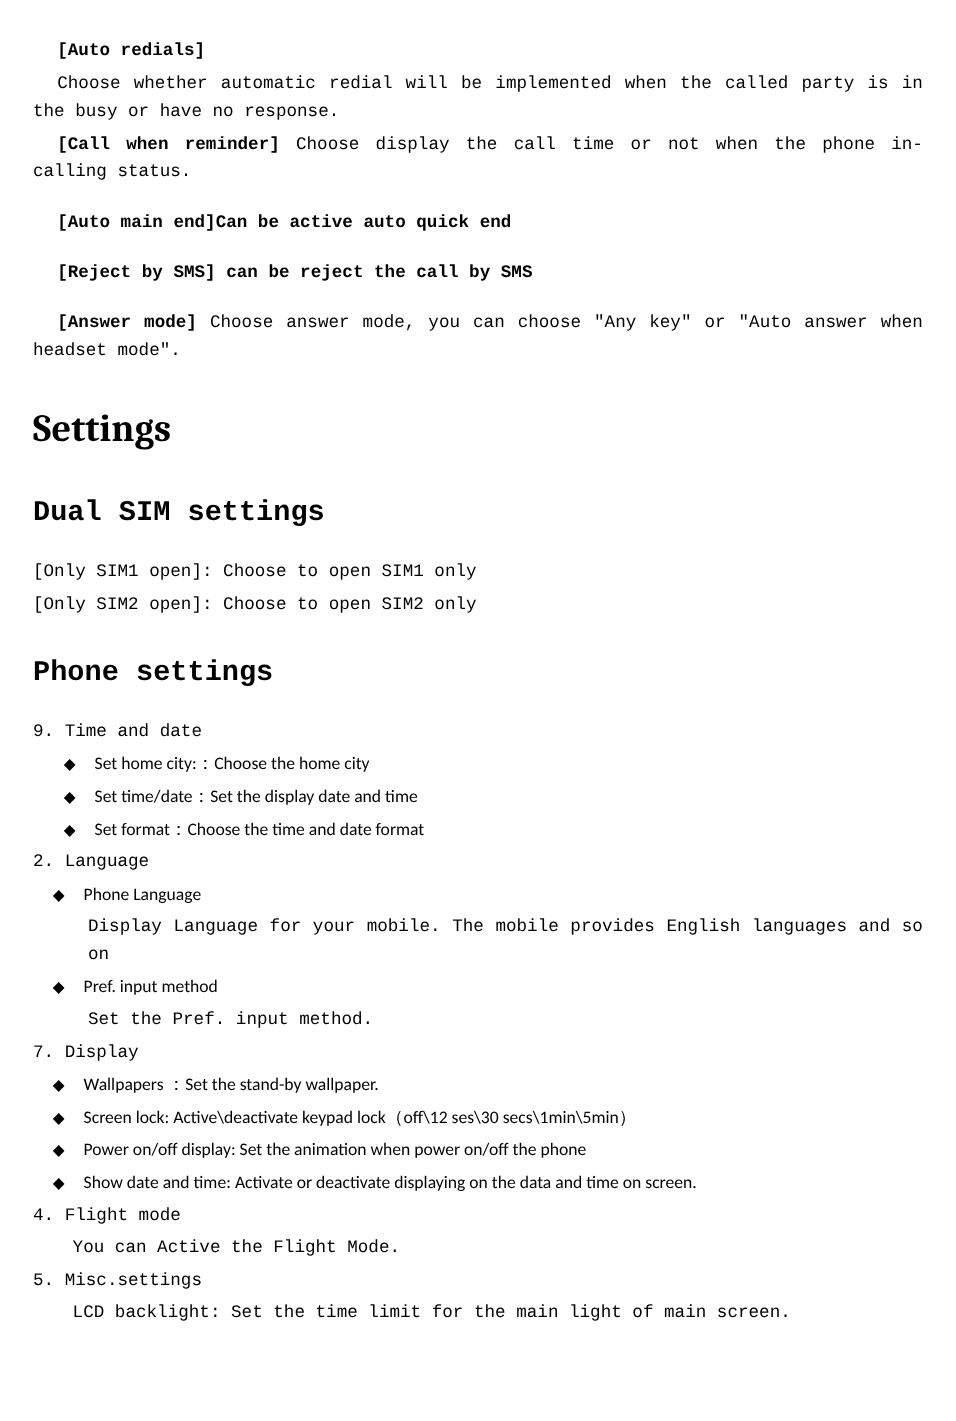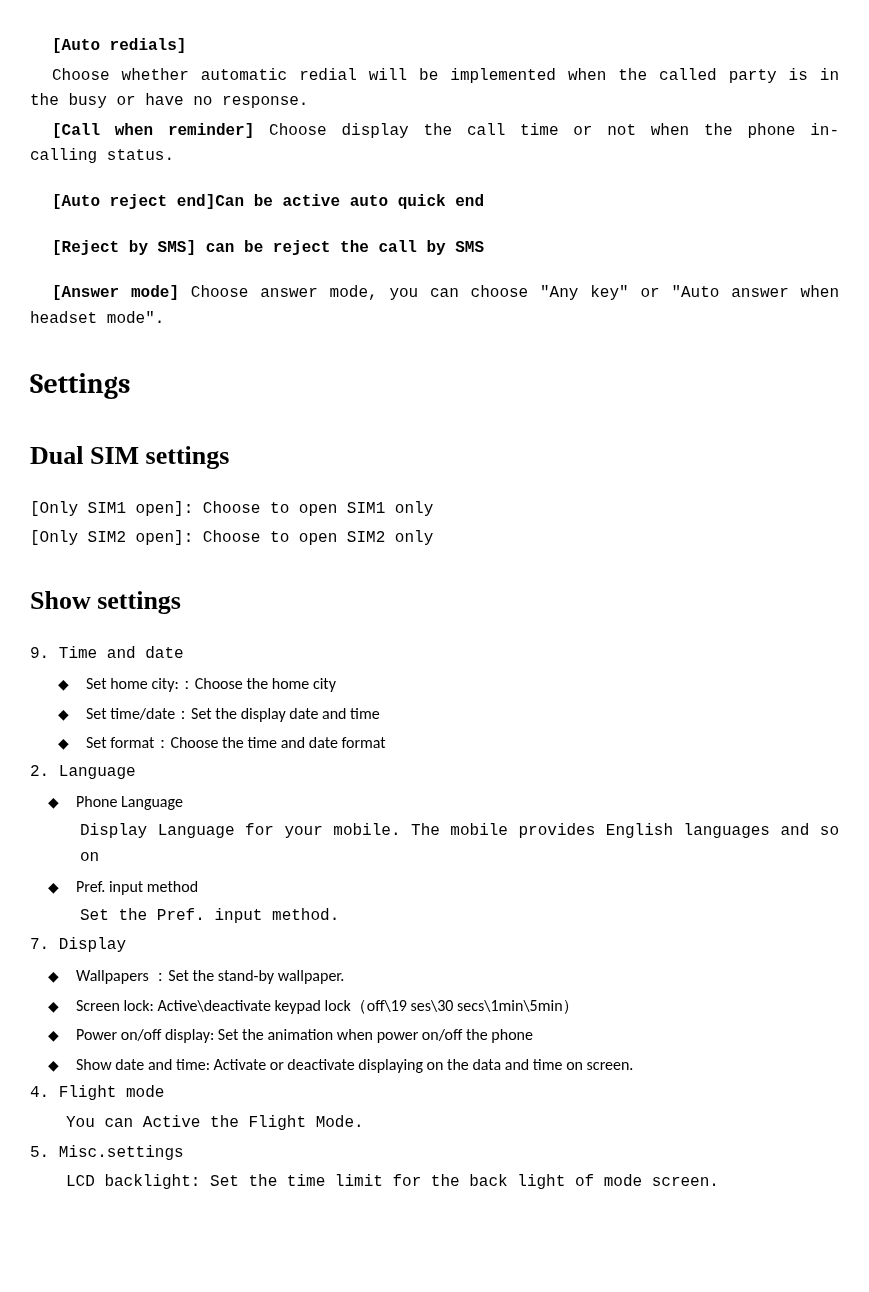--- a/index.html
+++ b/index.html
@@ -19,26 +19,26 @@
       font-family: Liberation Mono, monospace;
     }
     .indented {
       text-indent: 22px;
     }
     .bold {
       font-weight: bold;
     }
     h1 {
       font-family: Cambria, 'Times New Roman', serif;
-      font-size: 28px;
+      font-size: 35px;
       font-weight: bold;
       margin: 30px 0 16px 0;
     }
     h2 {
-      font-family: Liberation Serif, serif;
+      font-family: Liberation Mono, monospace;
       font-size: 26px;
       font-weight: bold;
       margin: 28px 0 20px 0;
     }
     .spacer-sm {
       height: 12px;
     }
     .bullet-outer {
       display: flex;
       margin: 4px 0;
@@ -70,38 +70,38 @@
 <body>
 
 <p class="indented bold">[Auto redials]</p>
 <p class="indented">Choose whether automatic redial will be implemented when the called party is in the busy or have no response.</p>
 
 <p class="indented">
   <span class="bold">[Call when reminder] </span><span>Choose display the call time or not when the phone in-calling status.</span>
 </p>
 
 <div class="spacer-sm"></div>
-<p class="indented bold">[Auto reject end]Can be active auto quick end</p>
+<p class="indented bold">[Auto main end]Can be active auto quick end</p>
 
 <div class="spacer-sm"></div>
 <p class="indented bold">[Reject by SMS] can be reject the call by SMS</p>
 
 <div class="spacer-sm"></div>
 <p class="indented">
   <span class="bold">[Answer mode] </span><span>Choose answer mode, you can choose "Any key" or "Auto answer when headset mode".</span>
 </p>
 
 <h1>Settings</h1>
 
 <h2>Dual SIM settings</h2>
 
 <p>[Only SIM1 open]: Choose to open SIM1 only</p>
 <p>[Only SIM2 open]: Choose to open SIM2 only</p>
 
-<h2>Show settings</h2>
+<h2>Phone settings</h2>
 
 <p>9. Time and date</p>
 
 <div class="bullet-outer bullet-indent">
   <span class="bullet-icon">◆</span>
   <span class="bullet-text">Set   home   city:：Choose the home city</span>
 </div>
 <div class="bullet-outer bullet-indent">
   <span class="bullet-icon">◆</span>
   <span class="bullet-text">Set   time/date：Set the display date and time</span>
@@ -126,28 +126,28 @@
 <p class="sub-desc">Set the Pref. input method.</p>
 
 <p>7. Display</p>
 
 <div class="bullet-outer" style="padding-left:18px;">
   <span class="bullet-icon">◆</span>
   <span class="bullet-text">Wallpapers ：Set the stand-by wallpaper.</span>
 </div>
 <div class="bullet-outer" style="padding-left:18px;">
   <span class="bullet-icon">◆</span>
-  <span class="bullet-text">Screen lock:  Active\deactivate keypad lock（off\19 ses\30 secs\1min\5min）</span>
+  <span class="bullet-text">Screen lock:  Active\deactivate keypad lock（off\12 ses\30 secs\1min\5min）</span>
 </div>
 <div class="bullet-outer" style="padding-left:18px;">
   <span class="bullet-icon">◆</span>
   <span class="bullet-text">Power on/off display: Set the animation when power on/off the phone</span>
 </div>
 <div class="bullet-outer" style="padding-left:18px;">
   <span class="bullet-icon">◆</span>
   <span class="bullet-text">Show date and time: Activate or deactivate displaying on the data and time on screen.</span>
 </div>
 
 <p>4. Flight mode</p>
 <p class="sub-desc2">You can Active the Flight Mode.</p>
 
 <p>5. Misc.settings</p>
-<p class="sub-desc2">LCD backlight: Set the time limit for the back light of mode screen.</p>
+<p class="sub-desc2">LCD backlight: Set the time limit for the main light of main screen.</p>
 
 </body></html>

